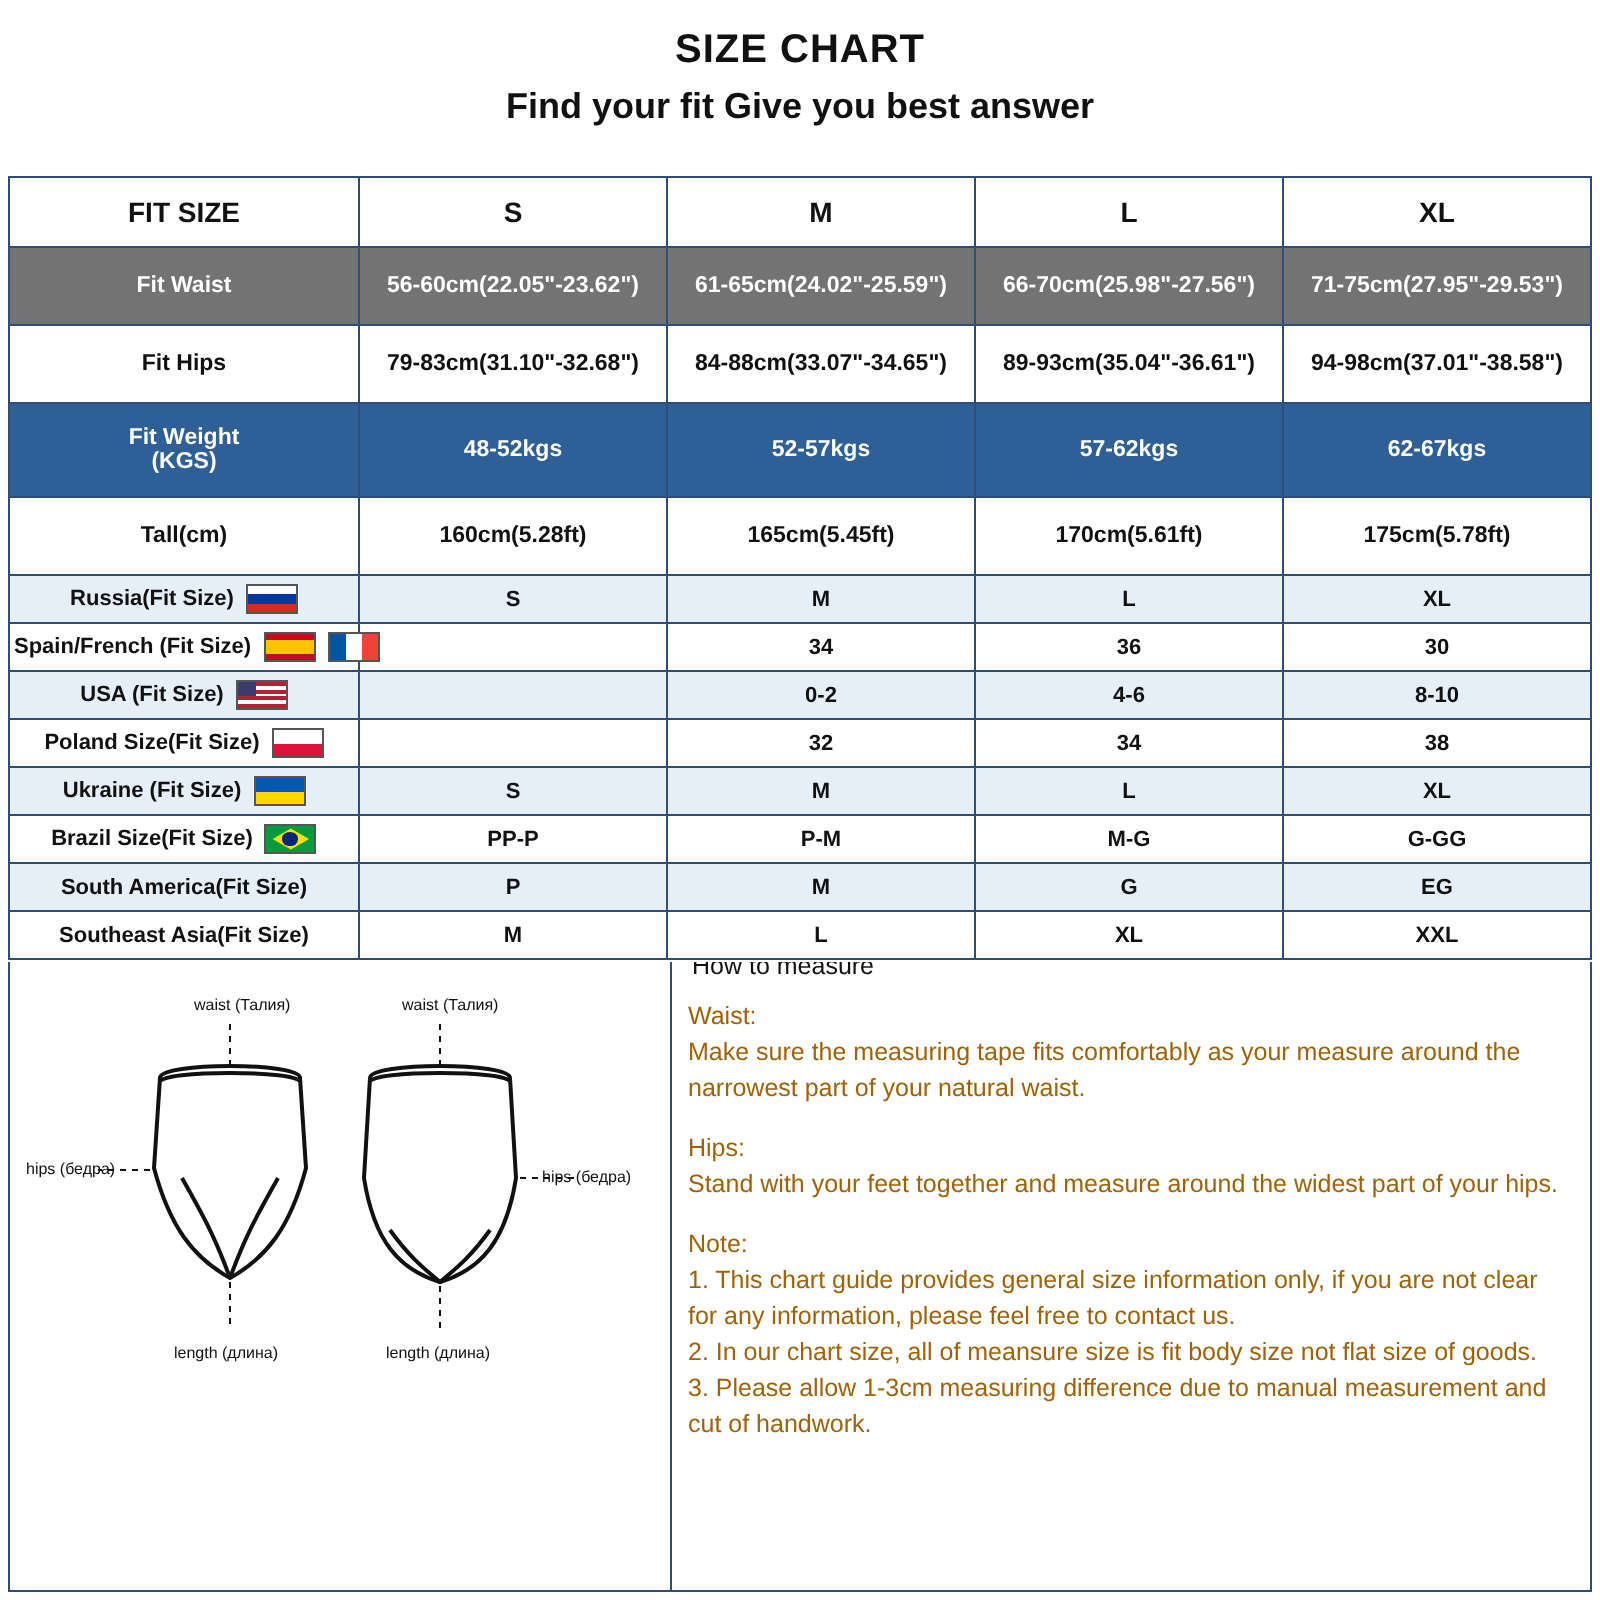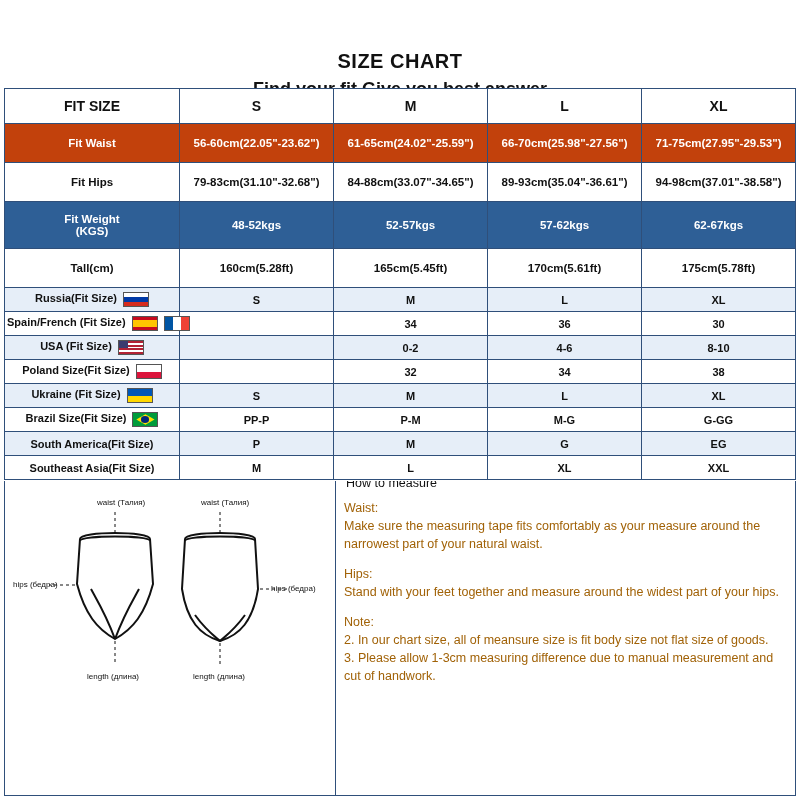--- a/index.html
+++ b/index.html
@@ -17,21 +17,20 @@
   }
   .title-block{
     text-align:center;
     padding-top:12px;
   }
   .title{
     font-size:20px;
     font-weight:bold;
     letter-spacing:0.5px;
     line-height:26px;
-    margin-top:36px;
   }
   .subtitle{
     font-size:18px;
     font-weight:bold;
     line-height:26px;
     margin-top:2px;
   }
   .chart-wrap{
     position:absolute;
     left:4px;top:88px;
@@ -53,21 +52,21 @@
   col.c0{width:175px;}
   col.cX{width:154px;}
 
   tr.head td{
     height:34px;
     font-size:14px;
     background:#ffffff;
     font-weight:bold;
   }
   tr.blue td{
-    background:#c2410c;
+    background:#737373;
     color:#ffffff;
     height:38px;
     font-size:11.5px;
   }
   tr.white td{
     background:#ffffff;
     height:38px;
     font-size:11.5px;
   }
   tr.blue2 td{
@@ -361,18 +360,19 @@
 
     <div class="notes">
       <div class="gap"></div>
       <p>Waist:</p>
       <p>Make sure the measuring tape fits comfortably as your measure around the narrowest part of your natural waist.</p>
       <div class="gap"></div>
       <p>Hips:</p>
       <p>Stand with your feet together and measure around the widest part of your hips.</p>
       <div class="gap"></div>
       <p>Note:</p>
+      <p>1. This chart guide provides general size information only, if you are not clear for any information, please feel free to contact us.</p>
       <p>2. In our chart size, all of meansure size is fit body size not flat size of goods.</p>
       <p>3. Please allow 1-3cm measuring difference due to manual measurement and cut of handwork.</p>
     </div>
 
   </div>
 </div>
 
 </body></html>

